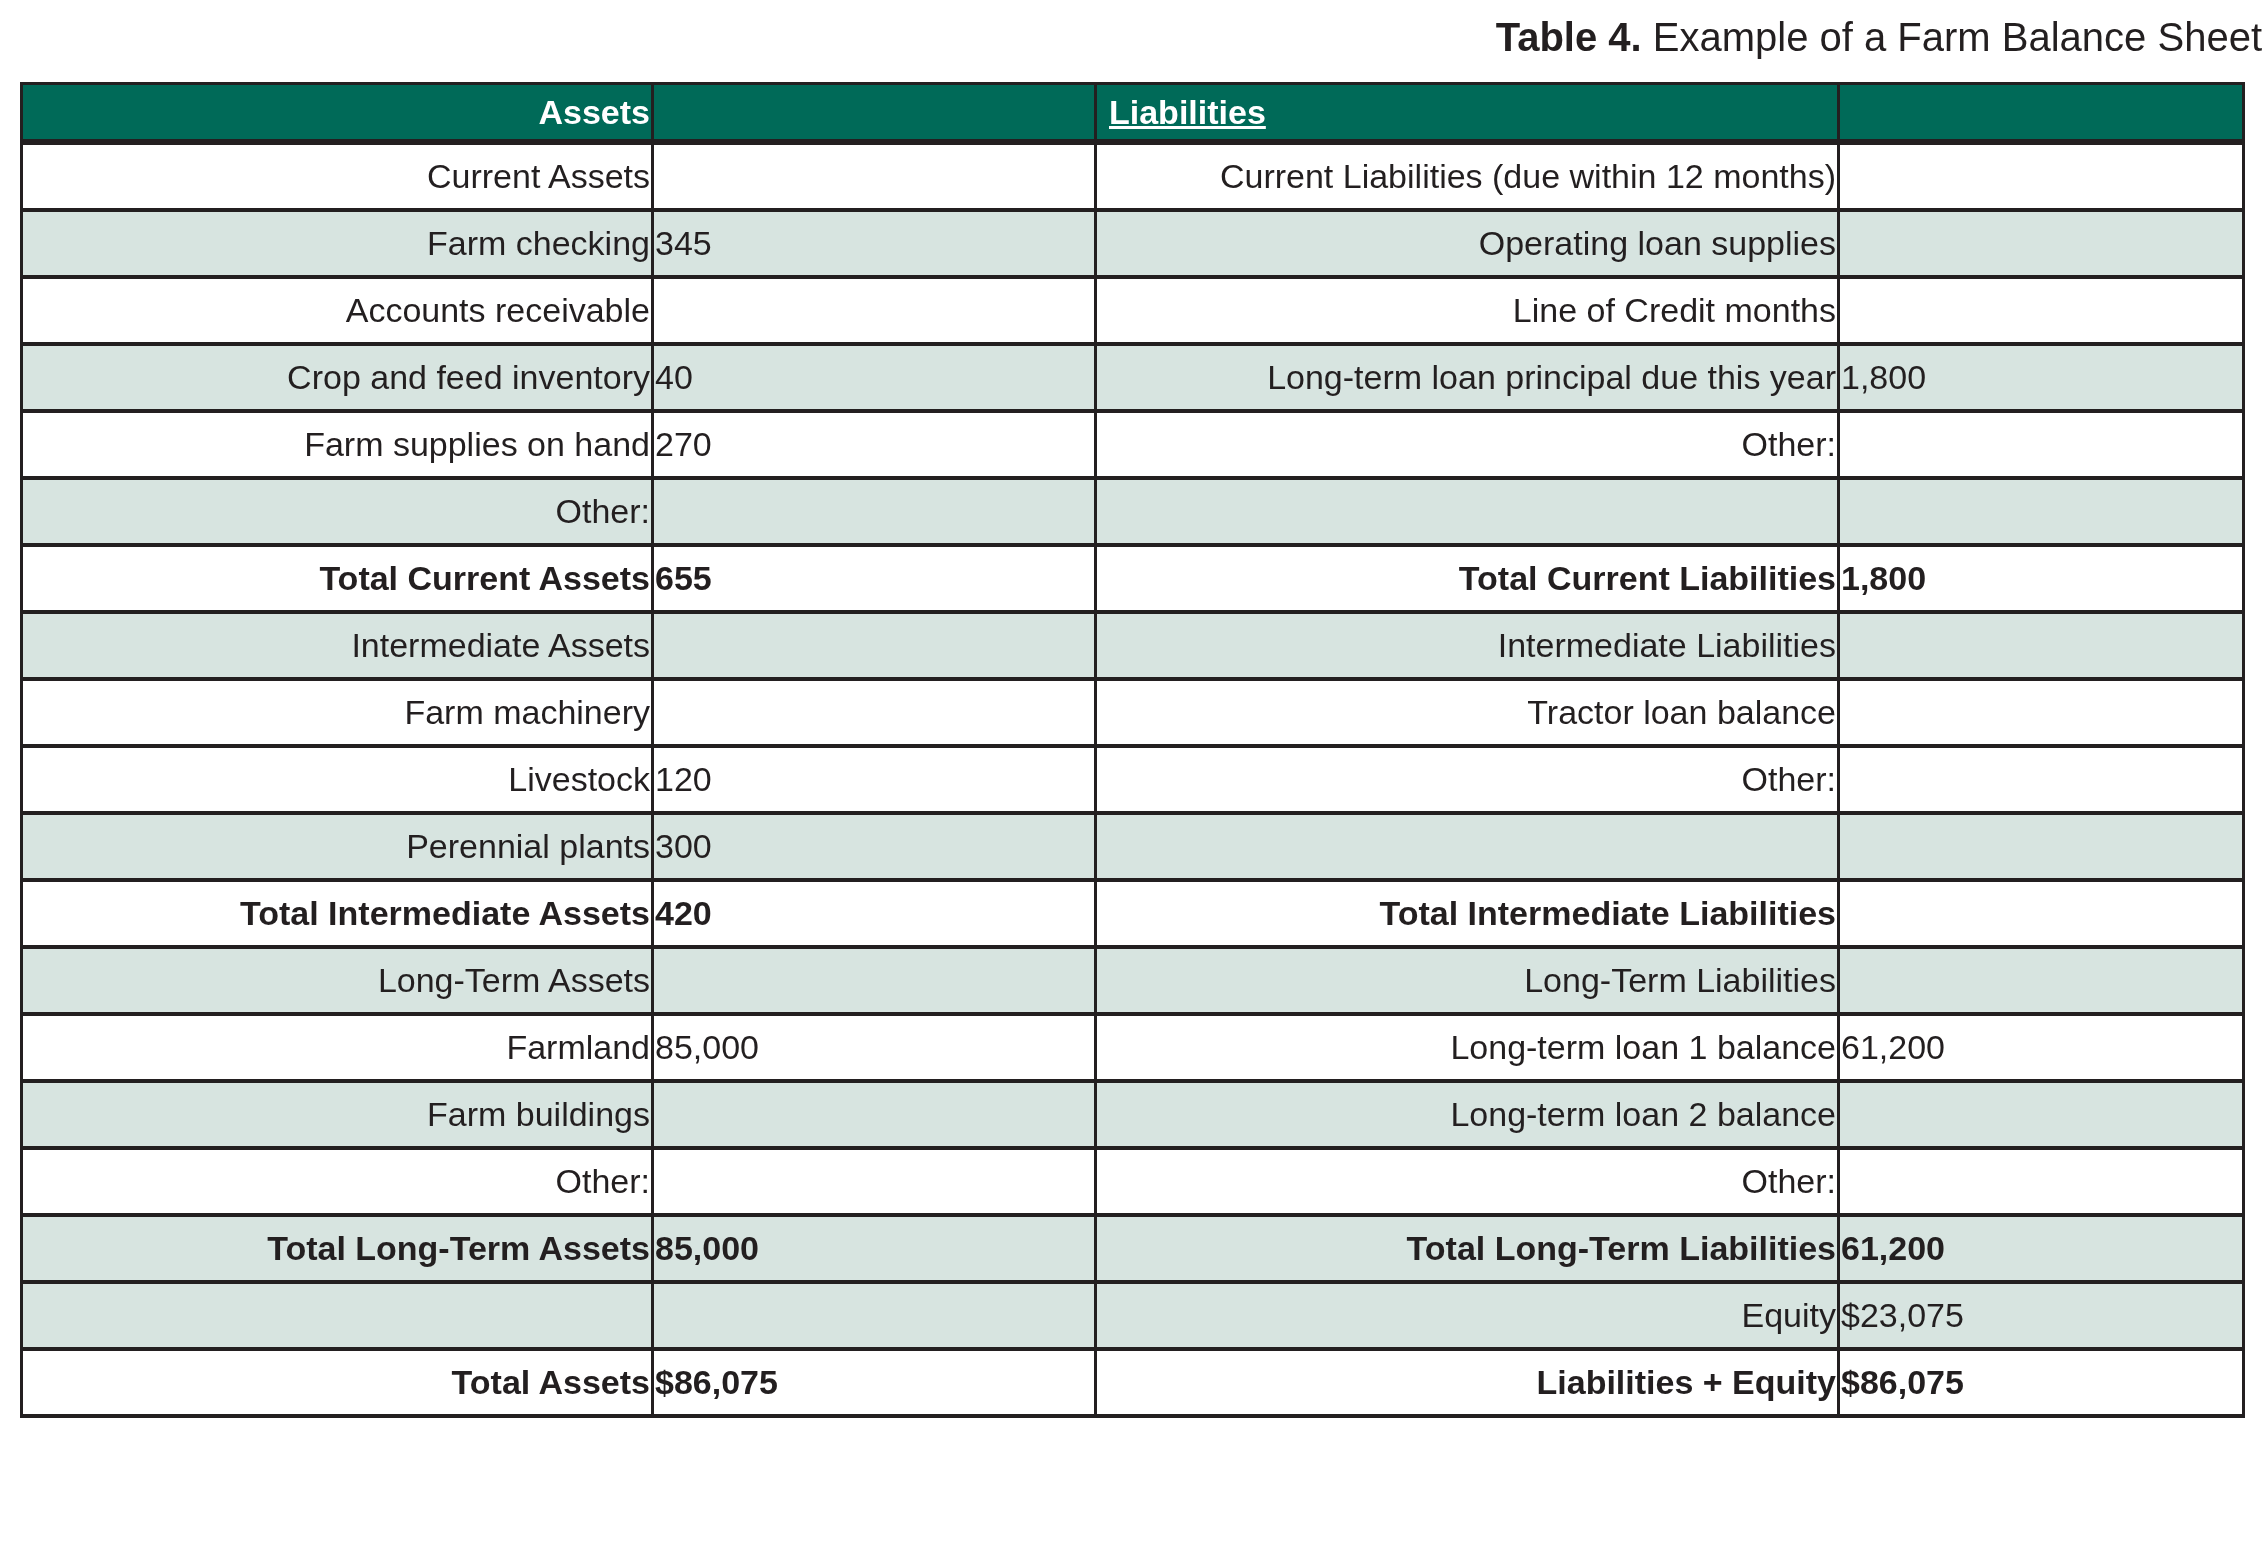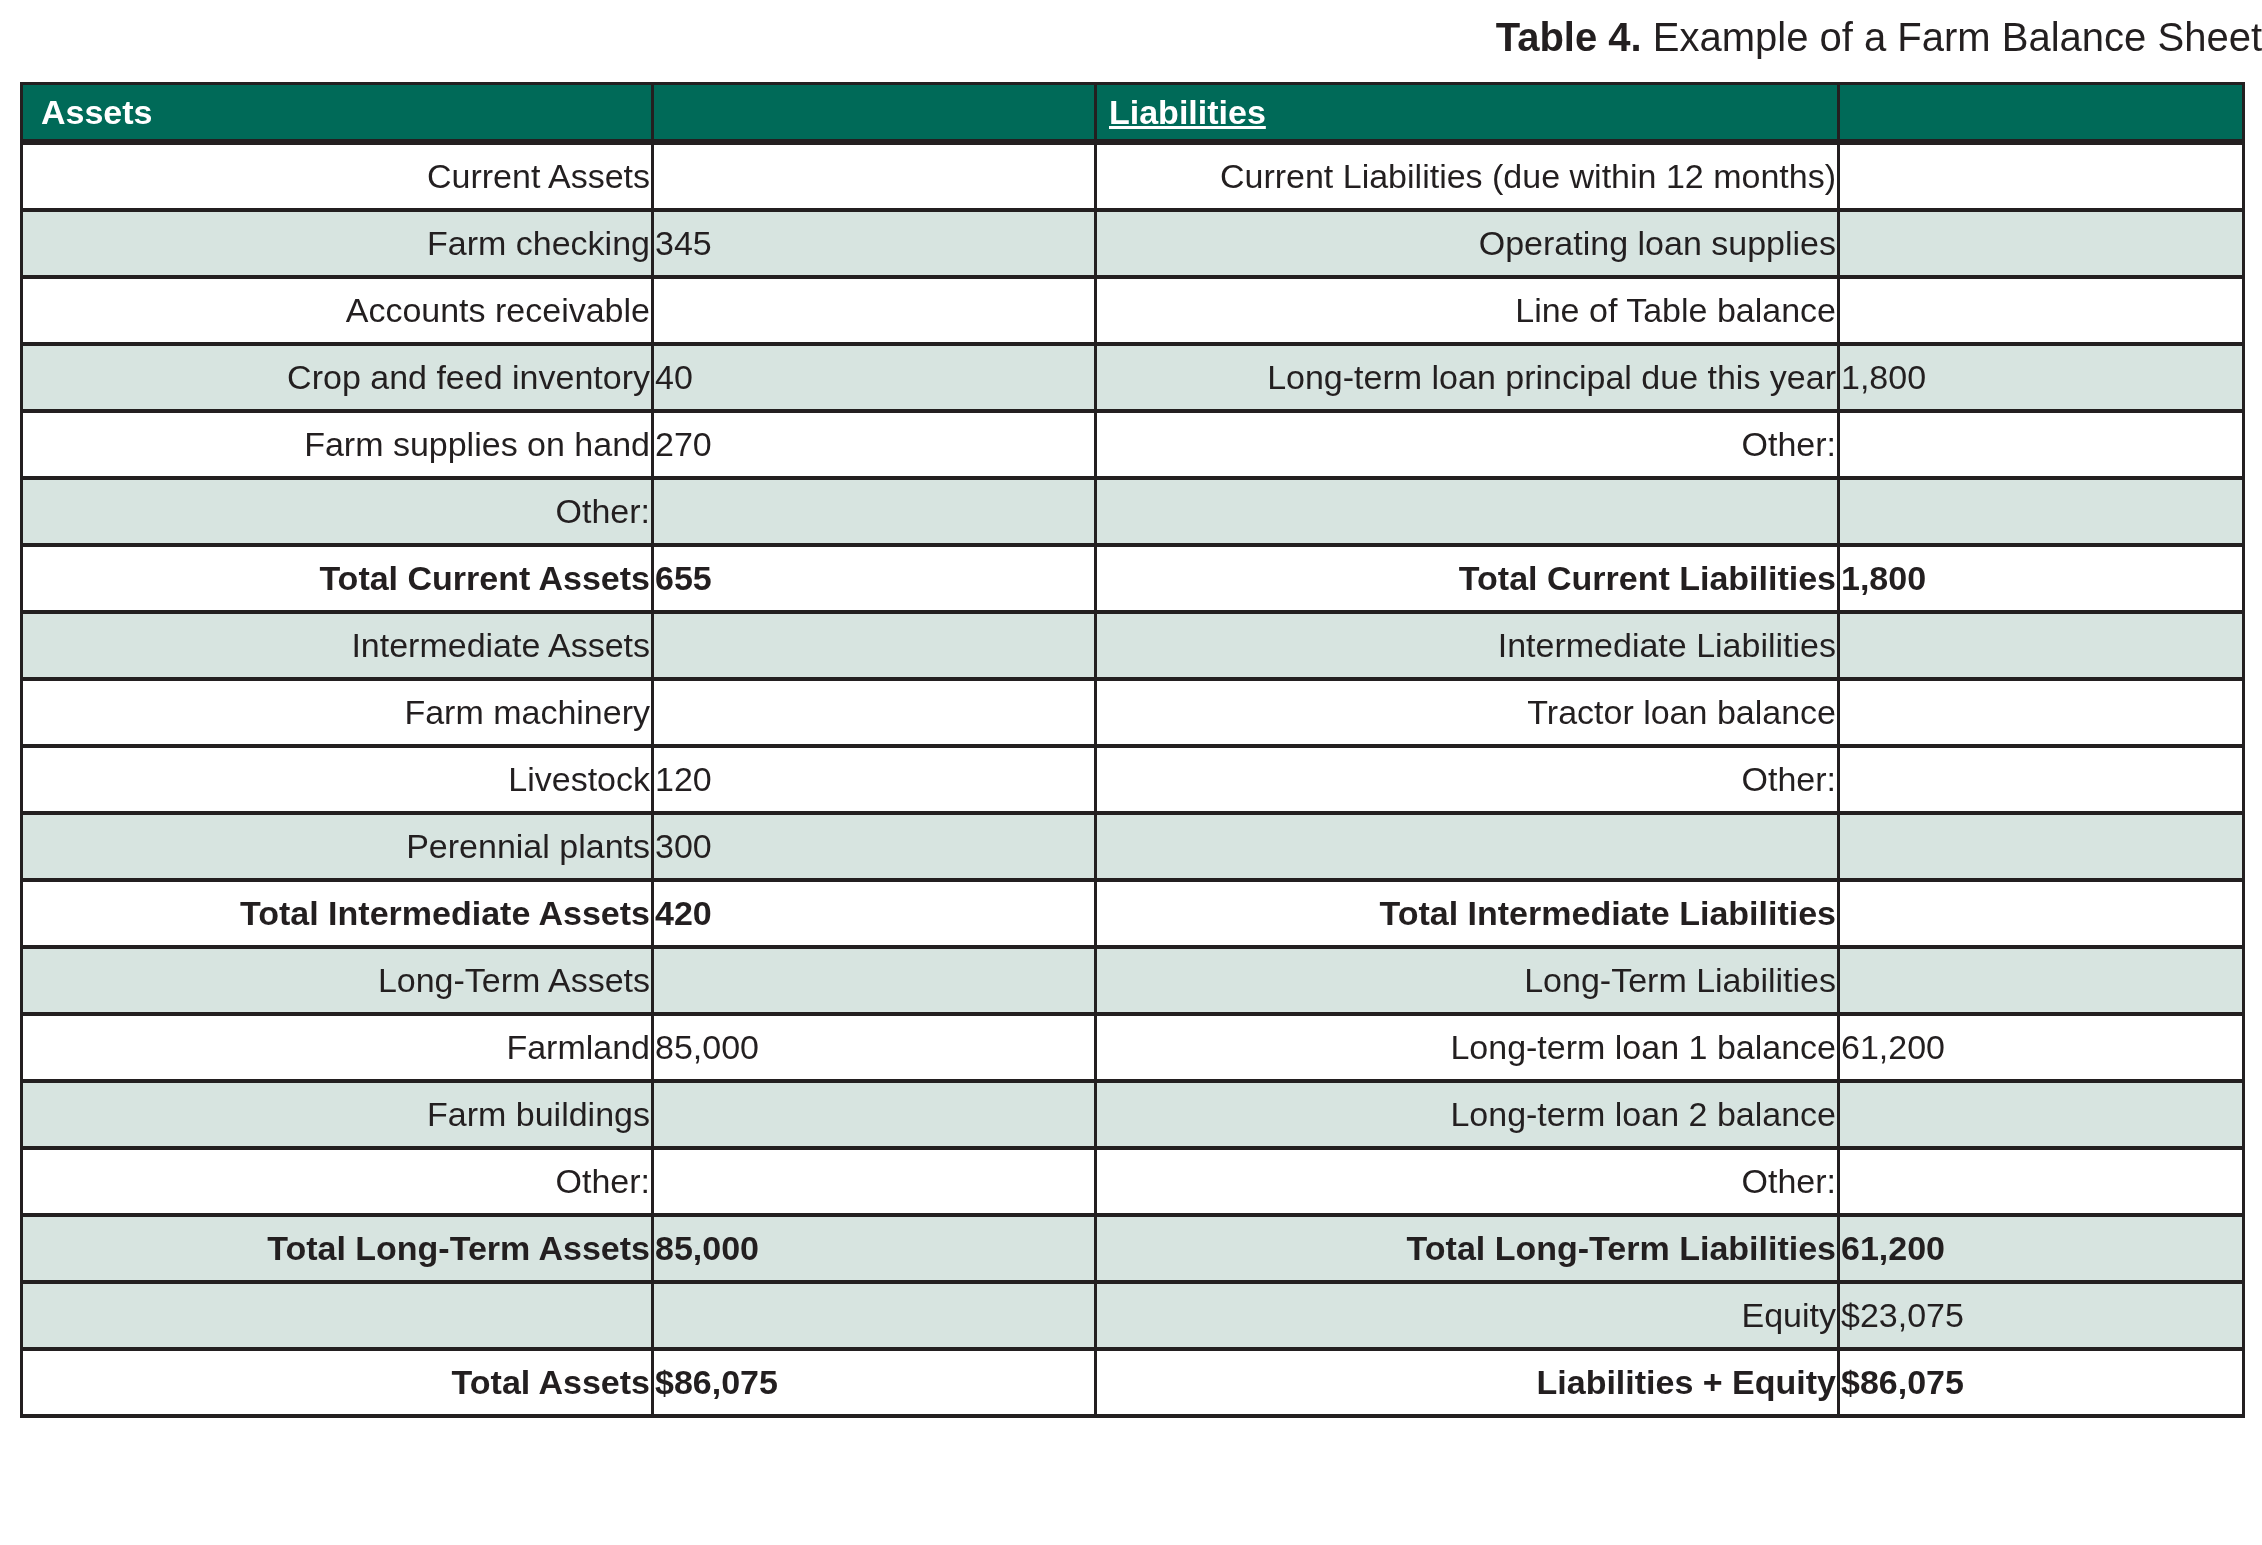--- a/index.html
+++ b/index.html
@@ -48,21 +48,21 @@
   }
   table.balance thead th {
     background: var(--header-bg, #006a58);
     color: var(--header-text, #ffffff);
     font-weight: bold;
     text-align: left;
     height: 52px;
     border-top-width: 3px;
     border-bottom-width: 6px;
   }
-  table.balance thead th.assets-head { padding-left: 18px; }
+  table.balance thead th.assets-head { padding-left: 18px; text-align: right; }
   table.balance thead th.liab-head   { padding-left: 12px; text-decoration: underline; }
   table.balance tbody td { height: 61px; background: #ffffff; }
   table.balance tbody tr.shaded td { background: var(--shaded-bg, #d7e4e0); }
   td.label { text-align: right; }
   td.label.asset     { padding-left: 18px; }
   td.label.liability { padding-left: 12px; }
   td.label.asset.detail     { padding-left: 62px; }
   td.label.liability.detail { padding-left: 50px; }
   td.value { padding-right: 66px; }
   td.total { font-weight: bold; }
@@ -101,21 +101,21 @@
         </tr>
         <tr class="shaded">
           <td class="label asset detail">Farm checking</td>
           <td class="value detail">345</td>
           <td class="label liability detail">Operating loan supplies</td>
           <td class="value detail"></td>
         </tr>
         <tr class="unshaded">
           <td class="label asset detail">Accounts receivable</td>
           <td class="value detail"></td>
-          <td class="label liability detail">Line of Table balance</td>
+          <td class="label liability detail">Line of Credit months</td>
           <td class="value detail"></td>
         </tr>
         <tr class="shaded">
           <td class="label asset detail">Crop and feed inventory</td>
           <td class="value detail">40</td>
           <td class="label liability detail">Long-term loan principal due this year</td>
           <td class="value detail">1,800</td>
         </tr>
         <tr class="unshaded">
           <td class="label asset detail">Farm supplies on hand</td>

